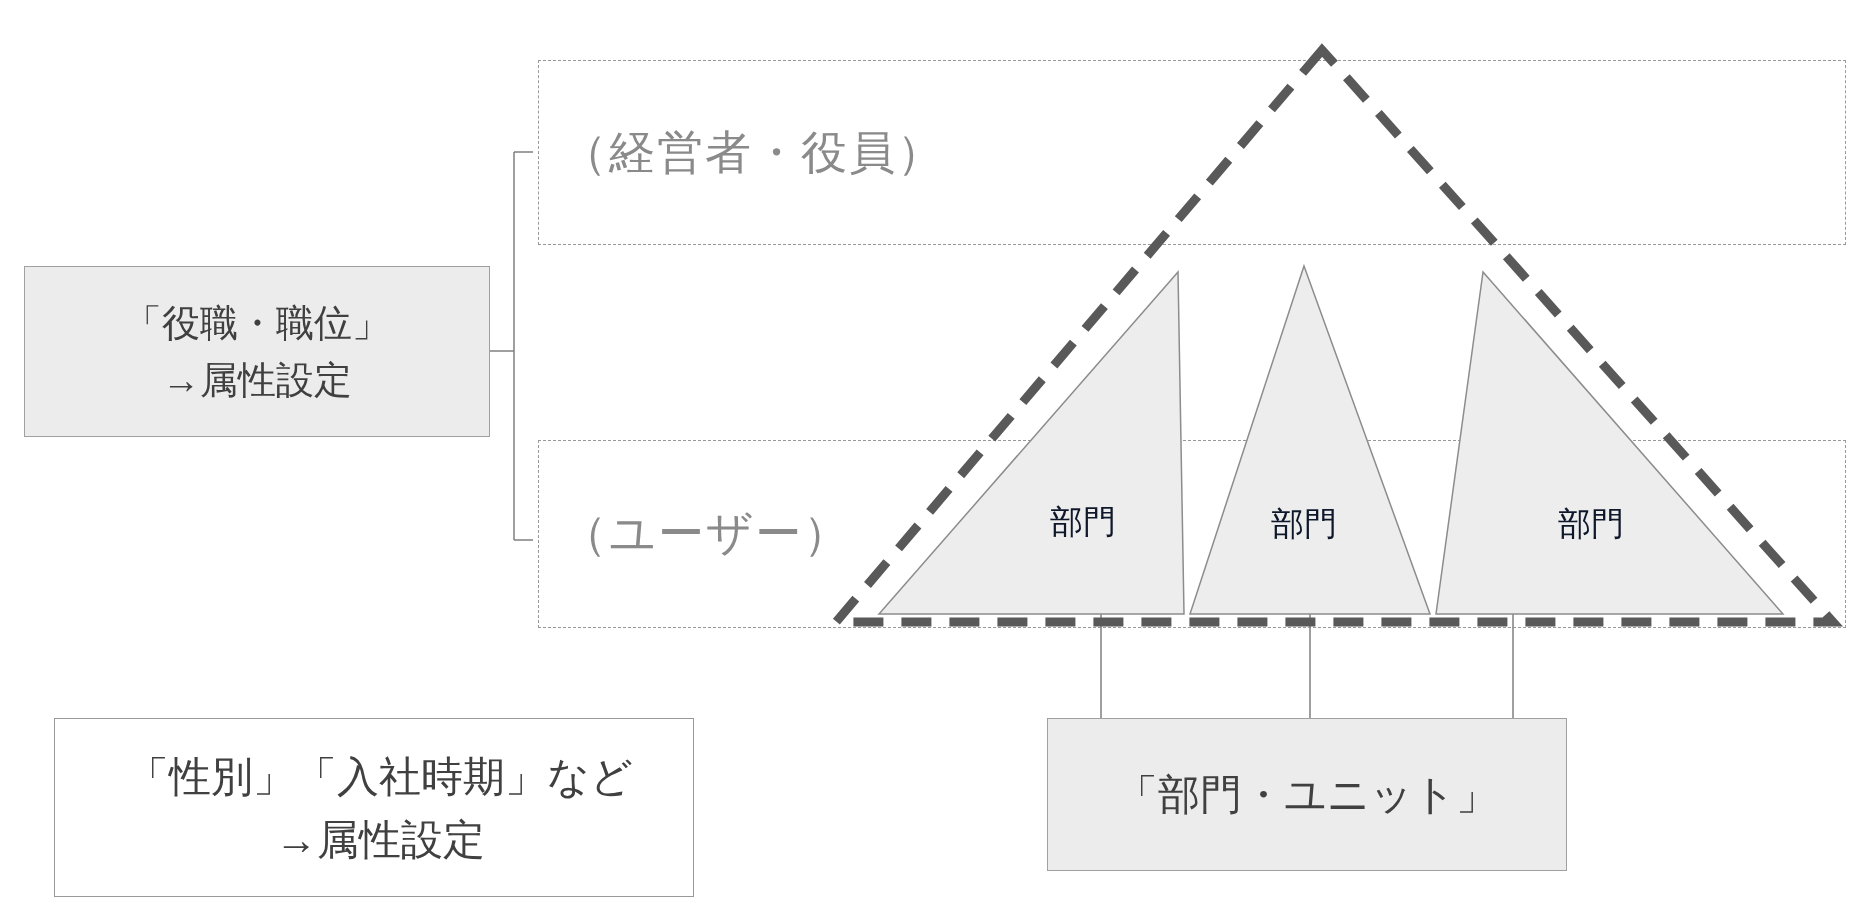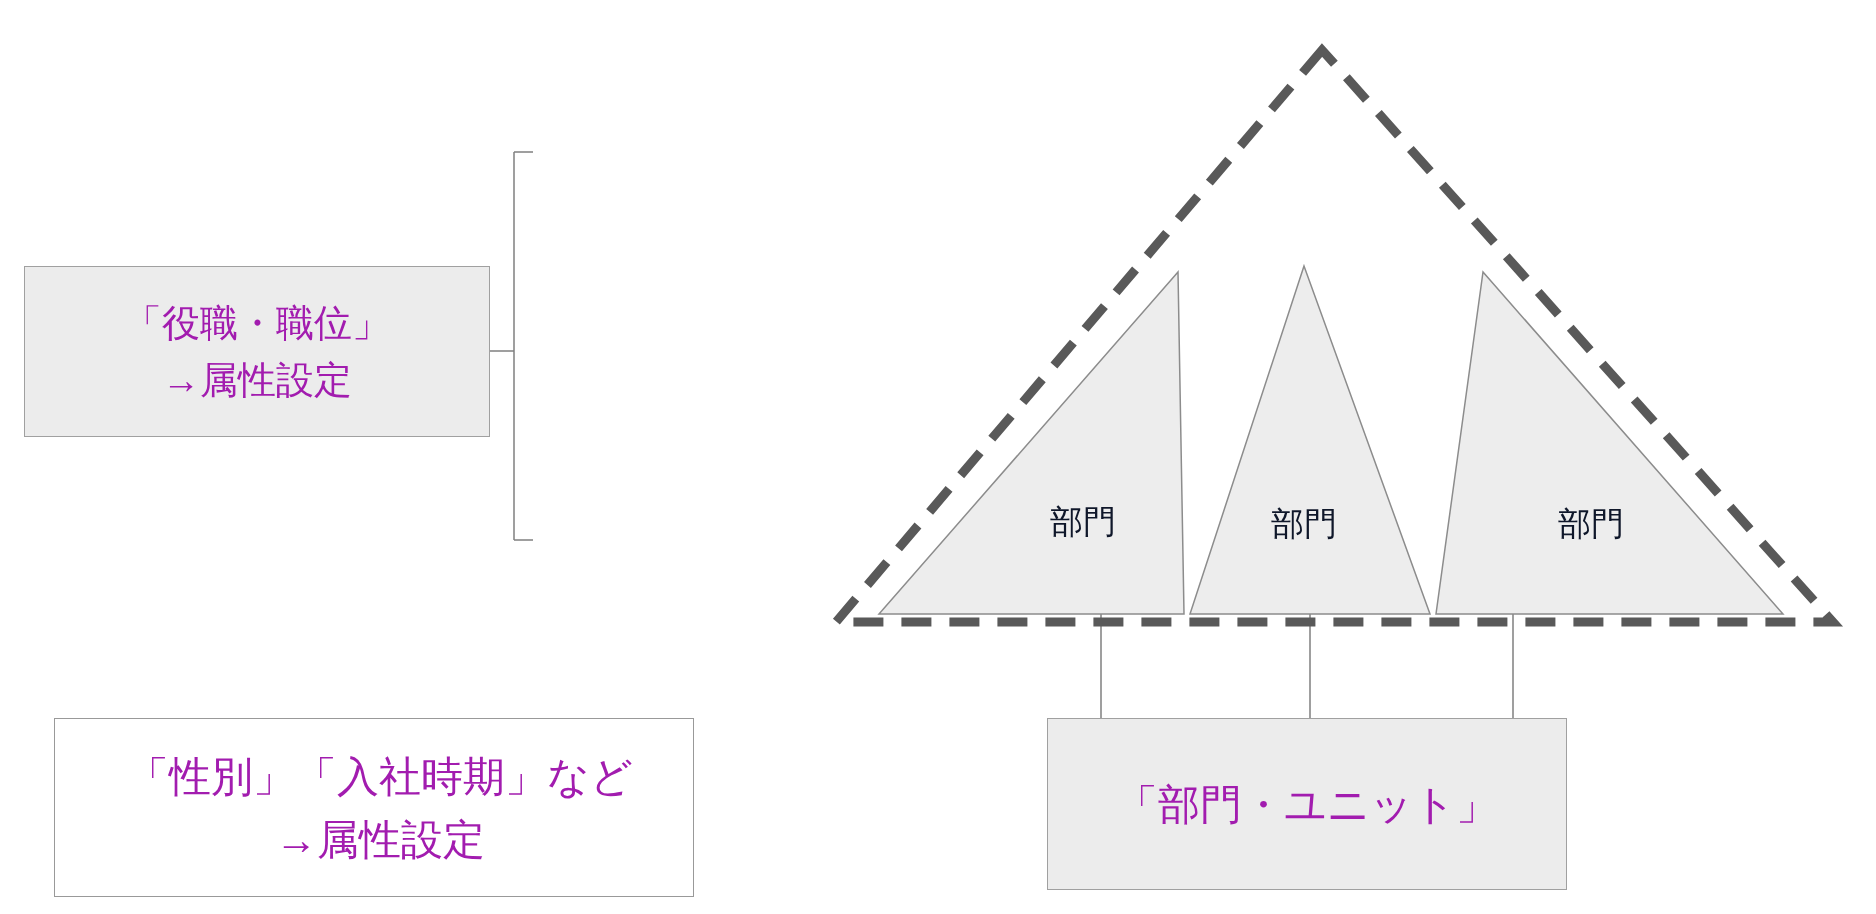--- a/index.html
+++ b/index.html
@@ -50,21 +50,21 @@
   .dept-3 { left: 1591px; top: 524px; }
 
   .info-box {
     position: absolute;
     box-sizing: border-box;
     display: flex;
     flex-direction: column;
     align-items: center;
     justify-content: center;
     text-align: center;
-    color: #a21caf;
+    color: #404040;
   }
   .info-box .line { display: block; white-space: nowrap; }
 
   .role-box {
     left: 24px; top: 266px;
     width: 466px; height: 171px;
     background: #ececec;
     border: 1px solid #a0a0a0;
     font-size: 38px;
     line-height: 1.5;
@@ -73,32 +73,38 @@
     left: 54px; top: 718px;
     width: 640px; height: 179px;
     background: #ffffff;
     border: 1px solid #999999;
     font-size: 42px;
     line-height: 1.5;
     padding-left: 12px;
   }
   .org-box {
     left: 1047px; top: 718px;
-    width: 520px; height: 172px;
+    width: 520px; height: 153px;
     background: #ececec;
     border: 1px solid #a0a0a0;
     font-size: 42px;
     line-height: 1.5;
   }
 </style>
 </head>
 <body>
 
 <div class="canvas">
 
+  <div class="tier-row row-1">
+    <span class="tier-label">（経営者・役員）</span>
+  </div>
+  <div class="tier-row row-3">
+    <span class="tier-label">（ユーザー）</span>
+  </div>
 
   <svg class="overlay" viewBox="0 0 1876 914" xmlns="http://www.w3.org/2000/svg">
 
     <path d="M490 351 H514 M514 152 V540 M514 152 H533 M514 540 H533" fill="none" stroke="#808080" stroke-width="1.5"></path>
 
     <path d="M1101 614 V718 M1310 614 V718 M1513 614 V718" fill="none" stroke="#808080" stroke-width="1.5"></path>
 
     <polygon points="1178,272 879,614 1184,614" stroke="#8c8c8c" stroke-width="1.5" fill="#ededed"></polygon>
     <polygon points="1304,266 1190,614 1430,614" stroke="#8c8c8c" stroke-width="1.5" fill="#ededed"></polygon>
     <polygon points="1483,272 1436,614 1783,614" stroke="#8c8c8c" stroke-width="1.5" fill="#ededed"></polygon>

